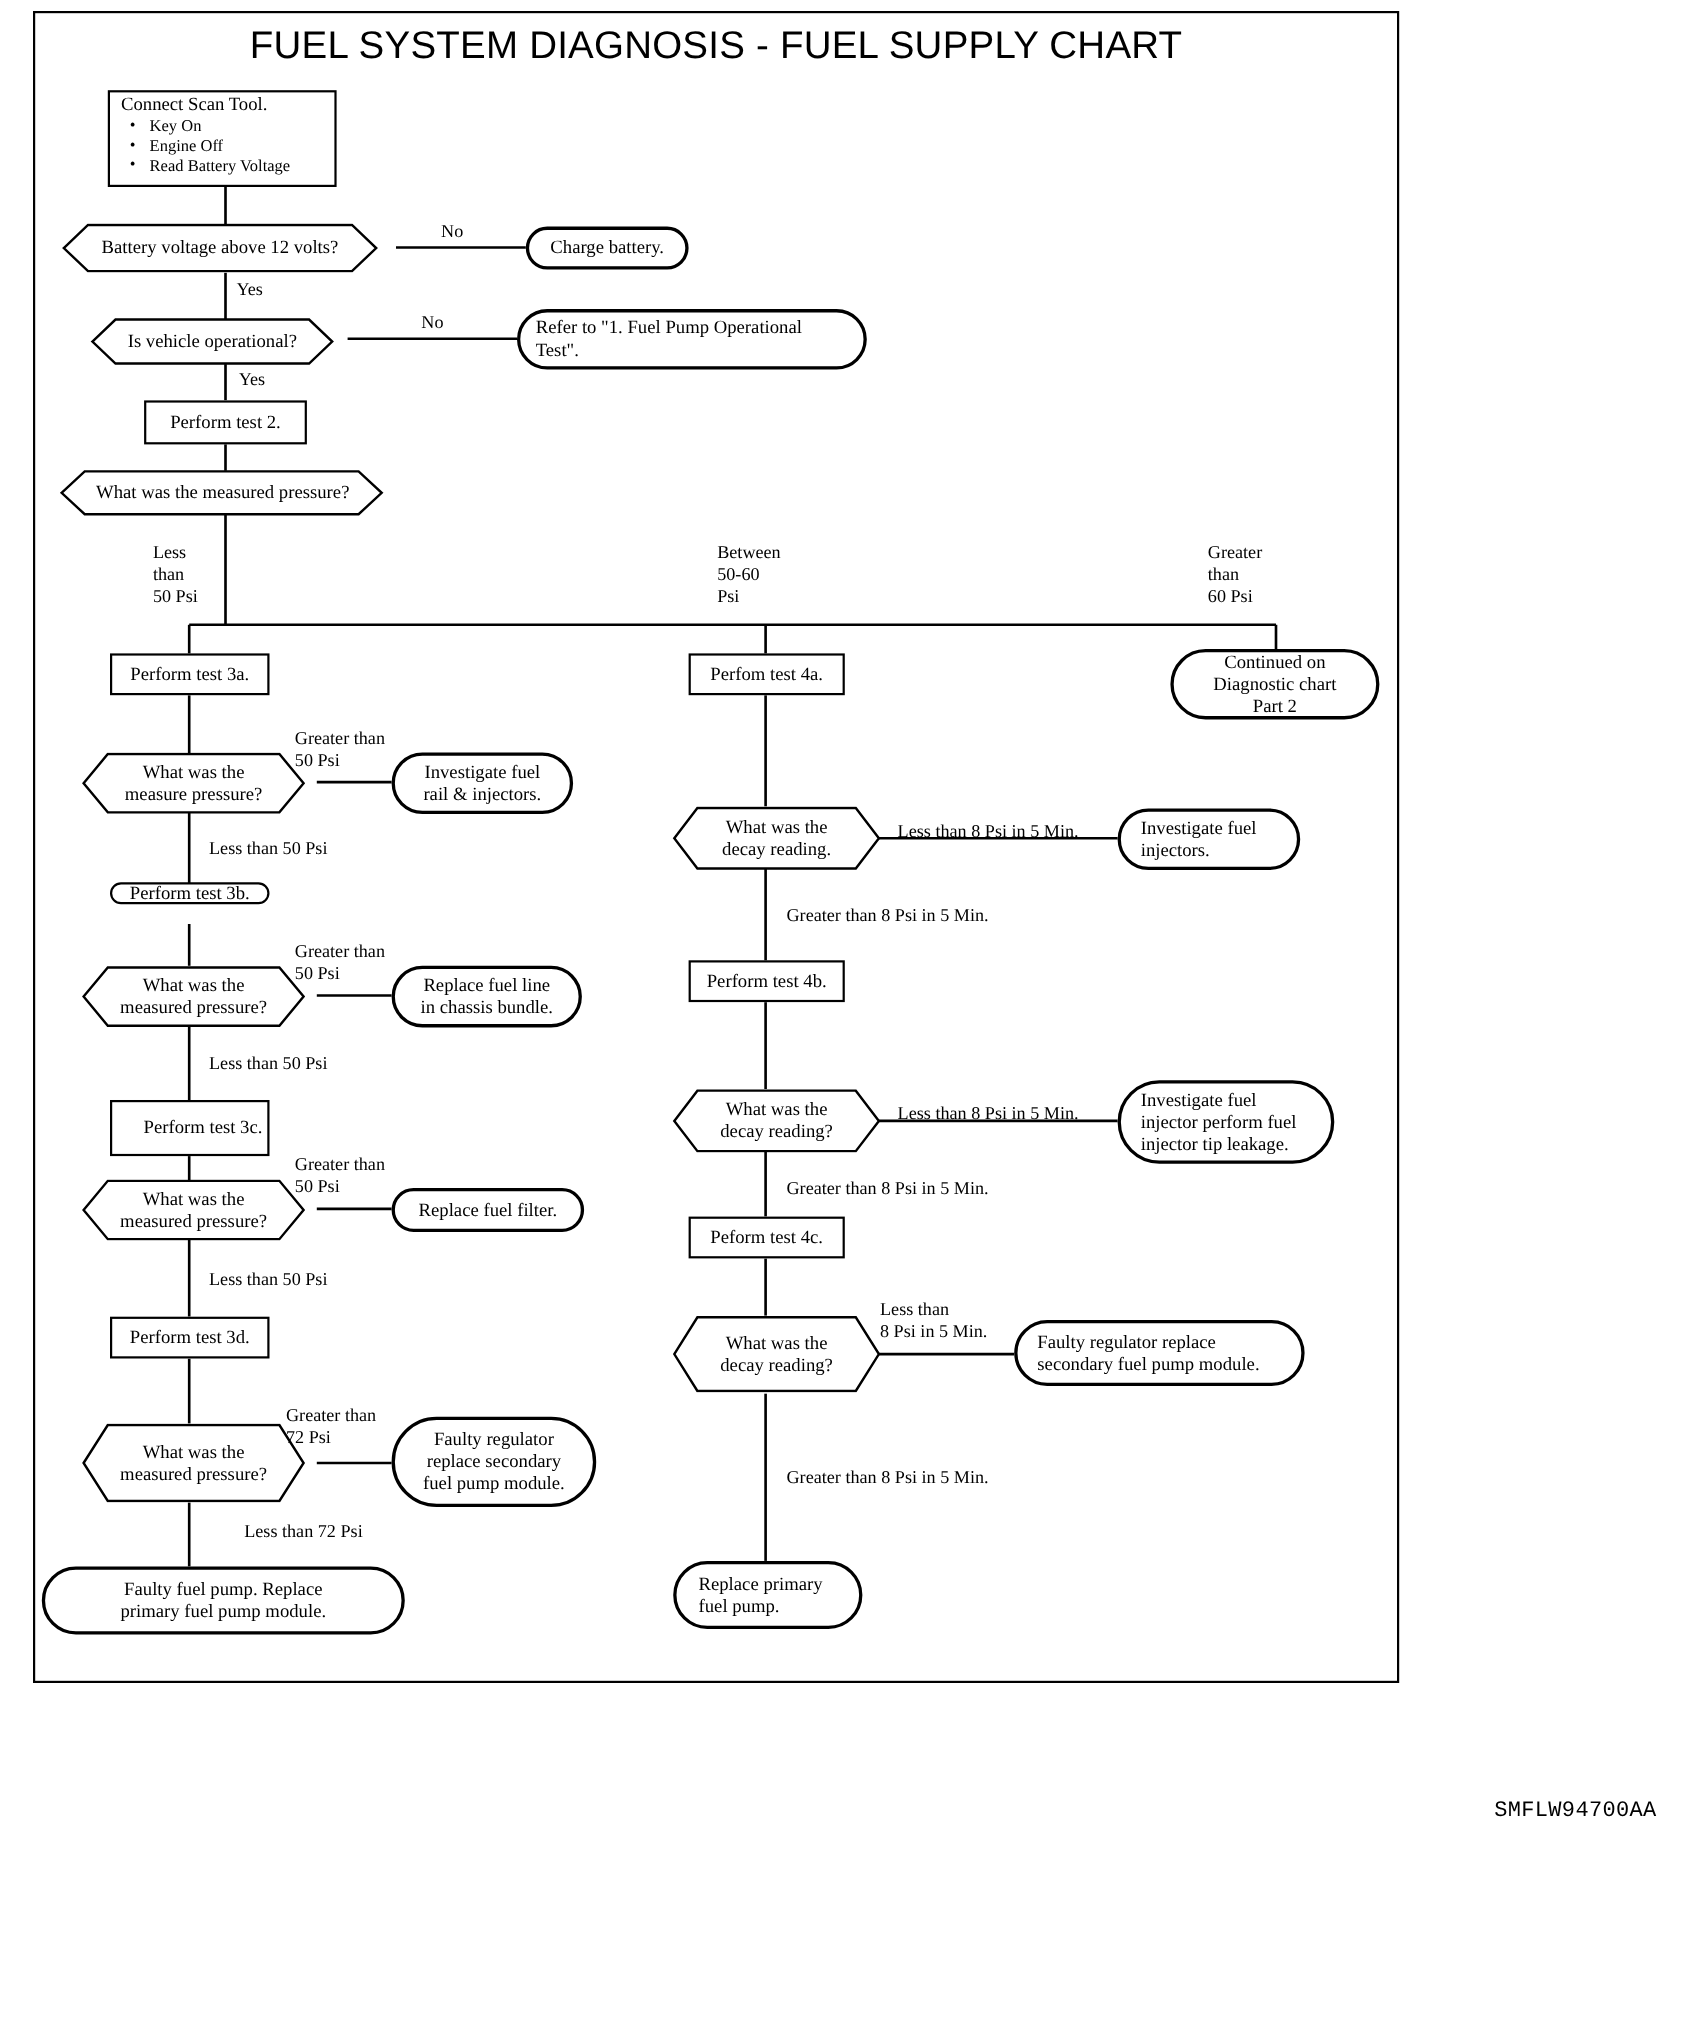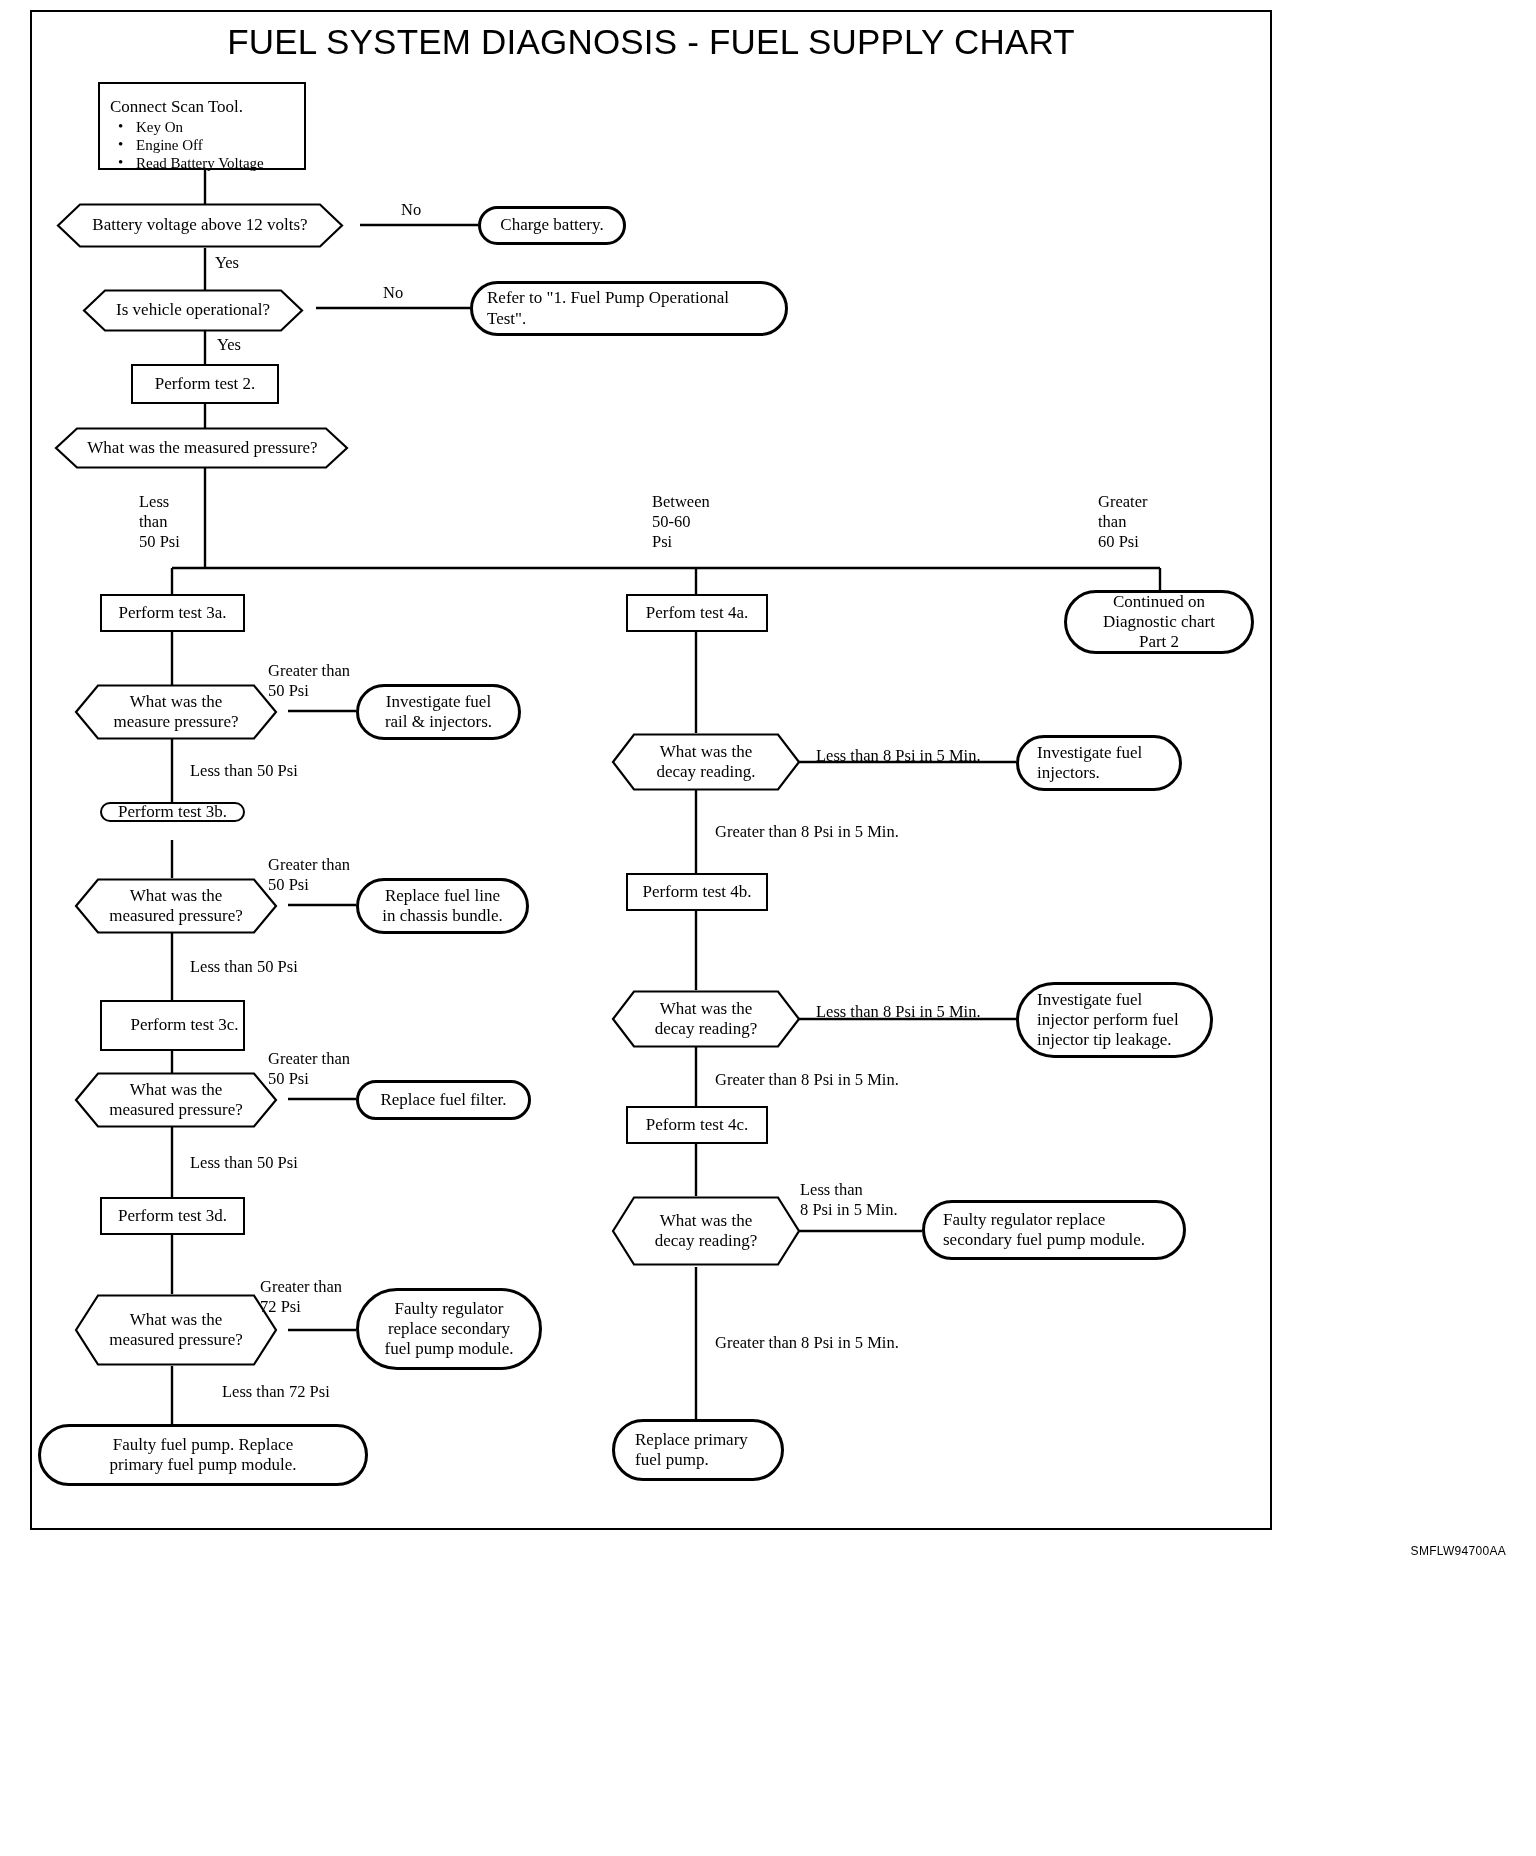--- a/index.html
+++ b/index.html
@@ -51,21 +51,21 @@
 
   
   .proc {
     border: 2.5px solid #000;
   }
   
   .startblock {
     border: 2.5px solid #000;
     display: block;
     text-align: left;
-    padding: 13px 8px 6px 10px;
+    padding: 1px 8px 6px 10px;
   }
   .startblock .hdr { display: block; font-size: 17px; margin-bottom: 1px; }
   .startblock ul {
     margin: 0; padding: 0 0 0 26px; list-style: none;
   }
   .startblock li {
     position: relative;
     font-size: 15px;
     line-height: 1.2;
   }
@@ -121,23 +121,23 @@
     text-align: center;
     font-family: "Liberation Sans", "DejaVu Sans", sans-serif;
     font-size: 35px;
     letter-spacing: 0.2px;
     font-weight: 400;
     z-index: 5;
   }
   #doc-code {
     position: absolute;
     right: 30px;
-    top: 1544px;
-    font-family: Liberation Sans, sans-serif;
-    font-size: 12px;
+    top: 1635px;
+    font-family: Liberation Mono, monospace;
+    font-size: 20px;
     letter-spacing: 0.3px;
     z-index: 5;
   }
 </style>
 </head>
 <body>
 
 <div id="page">
 
   <div id="border-frame"></div>

